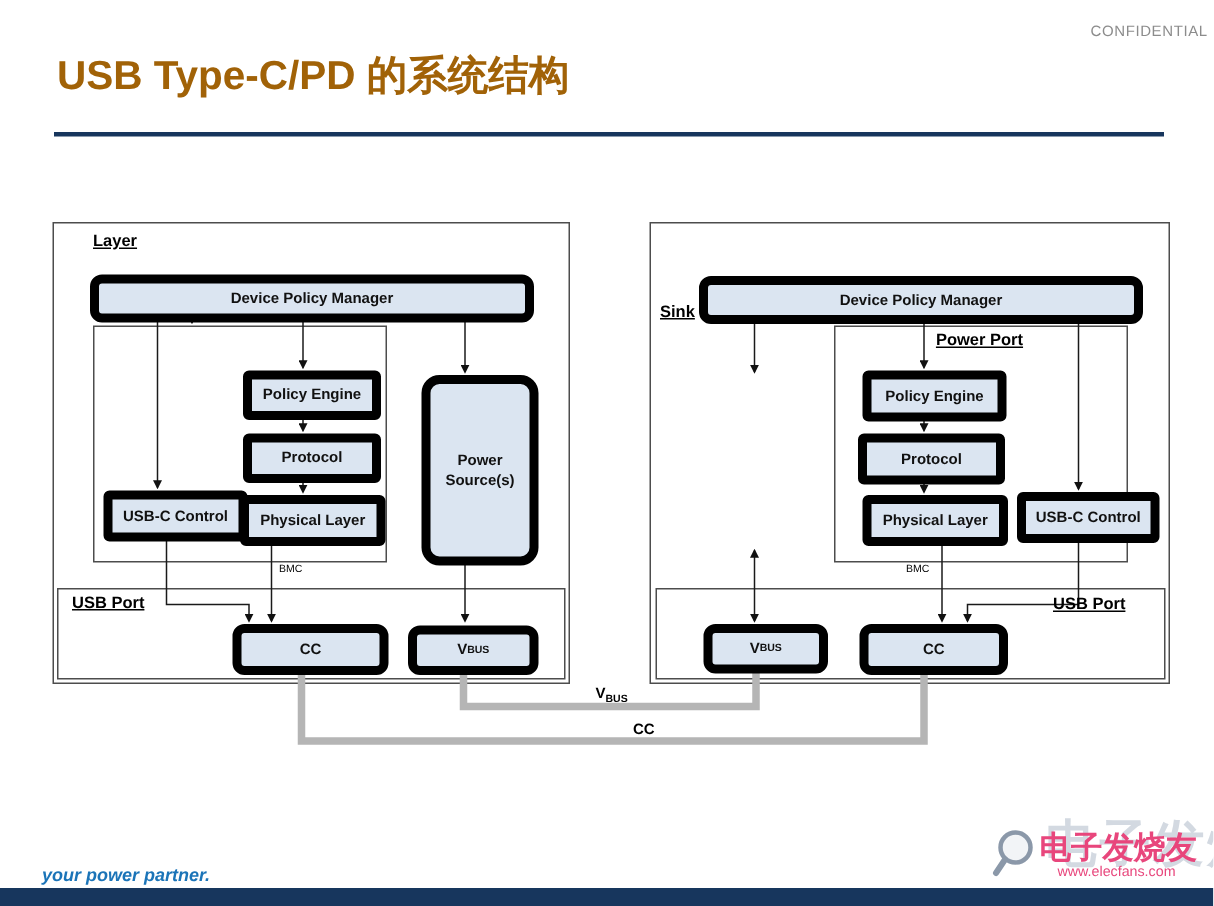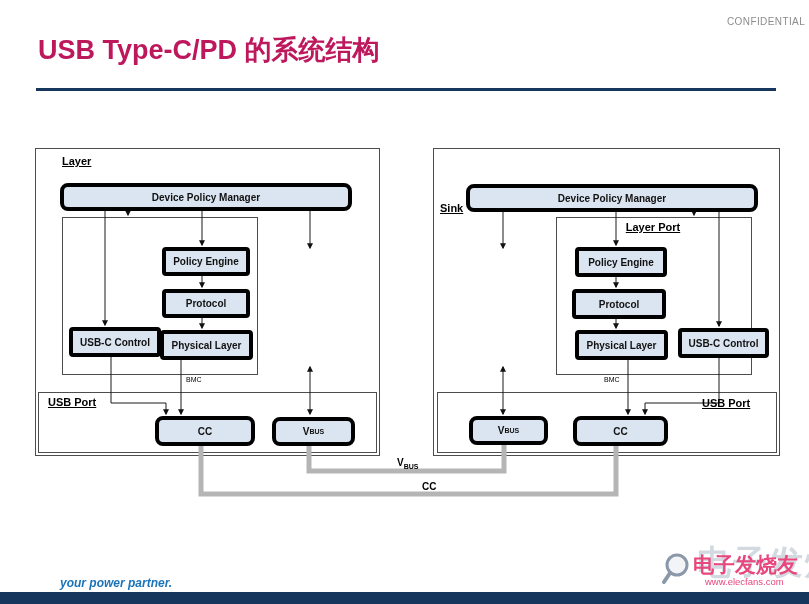--- a/index.html
+++ b/index.html
@@ -1,34 +1,34 @@
 <!DOCTYPE html>
 <html><head>
 <meta charset="utf-8">
 <style>
   html,body{margin:0;padding:0;background:#fff;}
   .slide{position:relative;width:809px;height:604px;background:#fff;overflow:hidden;
          font-family:"Liberation Sans", sans-serif;}
   .panel{position:absolute;border:1px solid #4d4d4d;background:#fff;z-index:1;}
-  .chip{position:absolute;background:#dbe5f1;border:4px solid #000000;border-radius:4px;
+  .chip{position:absolute;background:#dbe5f1;border:6px solid #000000;border-radius:4px;
         display:flex;align-items:center;justify-content:center;font-weight:bold;font-size:10px;
         color:#111;text-align:center;z-index:3;white-space:nowrap;}
   .chip.round{border-radius:8px;}
   .chip.tall{border-radius:12px;white-space:normal;line-height:1.3;padding:0 3px;}
   .seclabel{position:absolute;font-weight:bold;font-size:11px;color:#000;
             text-decoration:underline;z-index:4;}
   .tiny{position:absolute;font-size:7px;color:#000;z-index:4;}
   .cablelabel{position:absolute;font-weight:bold;font-size:10px;color:#000;z-index:4;}
   sub{font-size:7px;}
-  .title{position:absolute;left:38px;top:32px;font-size:27px;font-weight:bold;color:#be185d;z-index:5;text-align:right;}
+  .title{position:absolute;left:38px;top:32px;font-size:27px;font-weight:bold;color:#a16207;z-index:5;text-align:right;}
   .rule{position:absolute;left:36px;top:88px;width:740px;height:3px;background:#17365d;z-index:5;}
   .confidential{position:absolute;left:727px;top:16px;font-size:10px;color:#8c8c8c;
                 letter-spacing:.4px;z-index:5;}
   .tagline{position:absolute;left:28px;top:576px;font-size:12px;font-weight:bold;
-           font-style:italic;color:#1b74b8;z-index:6;margin-left:32px;}
+           font-style:italic;color:#1b74b8;z-index:6;}
   .bottombar{position:absolute;left:0;top:592px;width:809px;height:12px;background:#17365d;z-index:5;}
   .wm-shadow{position:absolute;left:697px;top:540px;font-size:34px;font-weight:bold;
              color:#a8b4c4;opacity:.5;letter-spacing:2px;white-space:nowrap;z-index:6;}
   .wm-brand{position:absolute;left:693px;top:551px;font-size:21px;font-weight:bold;
             color:#e8467c;white-space:nowrap;z-index:7;}
   .wm-url{position:absolute;left:705px;top:576px;font-size:9.5px;font-weight:normal;
           color:#e8467c;z-index:7;}
   .wm-icon{position:absolute;left:660px;top:552px;z-index:7;}
   svg.conn{position:absolute;left:0;top:0;z-index:2;pointer-events:none;}
 </style>
@@ -85,28 +85,29 @@
 
   <div class="seclabel" style="left:62px;top:155px;">Layer</div>
   <div class="seclabel" style="left:48px;top:396px;">USB Port</div>
   <div class="tiny" style="left:186px;top:376px;">BMC</div>
 
   <div class="chip round" style="left:60px;top:183px;width:284px;height:20px;">Device Policy Manager</div>
   <div class="chip" style="left:162px;top:247px;width:80px;height:21px;">Policy Engine</div>
   <div class="chip" style="left:162px;top:289px;width:80px;height:21px;">Protocol</div>
   <div class="chip" style="left:69px;top:327px;width:84px;height:22px;">USB-C Control</div>
   <div class="chip" style="left:160px;top:330px;width:85px;height:22px;">Physical Layer</div>
+  <div class="chip tall" style="left:281px;top:250px;width:60px;height:115px;">Power Source(s)</div>
   <div class="chip round" style="left:155px;top:416px;width:92px;height:22px;">CC</div>
   <div class="chip round" style="left:272px;top:417px;width:75px;height:21px;">
     <span>V</span>
       <sub>BUS</sub>
   </div>
 
   <div class="seclabel" style="left:440px;top:154px;margin-top:48px;">Sink</div>
-  <div class="seclabel" style="left:556px;top:221px;width:194px;text-align:center;">Layer Port</div>
+  <div class="seclabel" style="left:556px;top:221px;width:194px;text-align:center;">Power Port</div>
   <div class="seclabel" style="left:702px;top:397px;">USB Port</div>
   <div class="tiny" style="left:604px;top:376px;">BMC</div>
 
   <div class="chip round" style="left:466px;top:184px;width:284px;height:20px;">Device Policy Manager</div>
   <div class="chip" style="left:575px;top:247px;width:84px;height:22px;">Policy Engine</div>
   <div class="chip" style="left:572px;top:289px;width:86px;height:22px;">Protocol</div>
   <div class="chip" style="left:575px;top:330px;width:85px;height:22px;">Physical Layer</div>
   <div class="chip" style="left:678px;top:328px;width:83px;height:22px;">USB-C Control</div>
   <div class="chip round" style="left:469px;top:416px;width:71px;height:21px;">
     <span>V</span>

